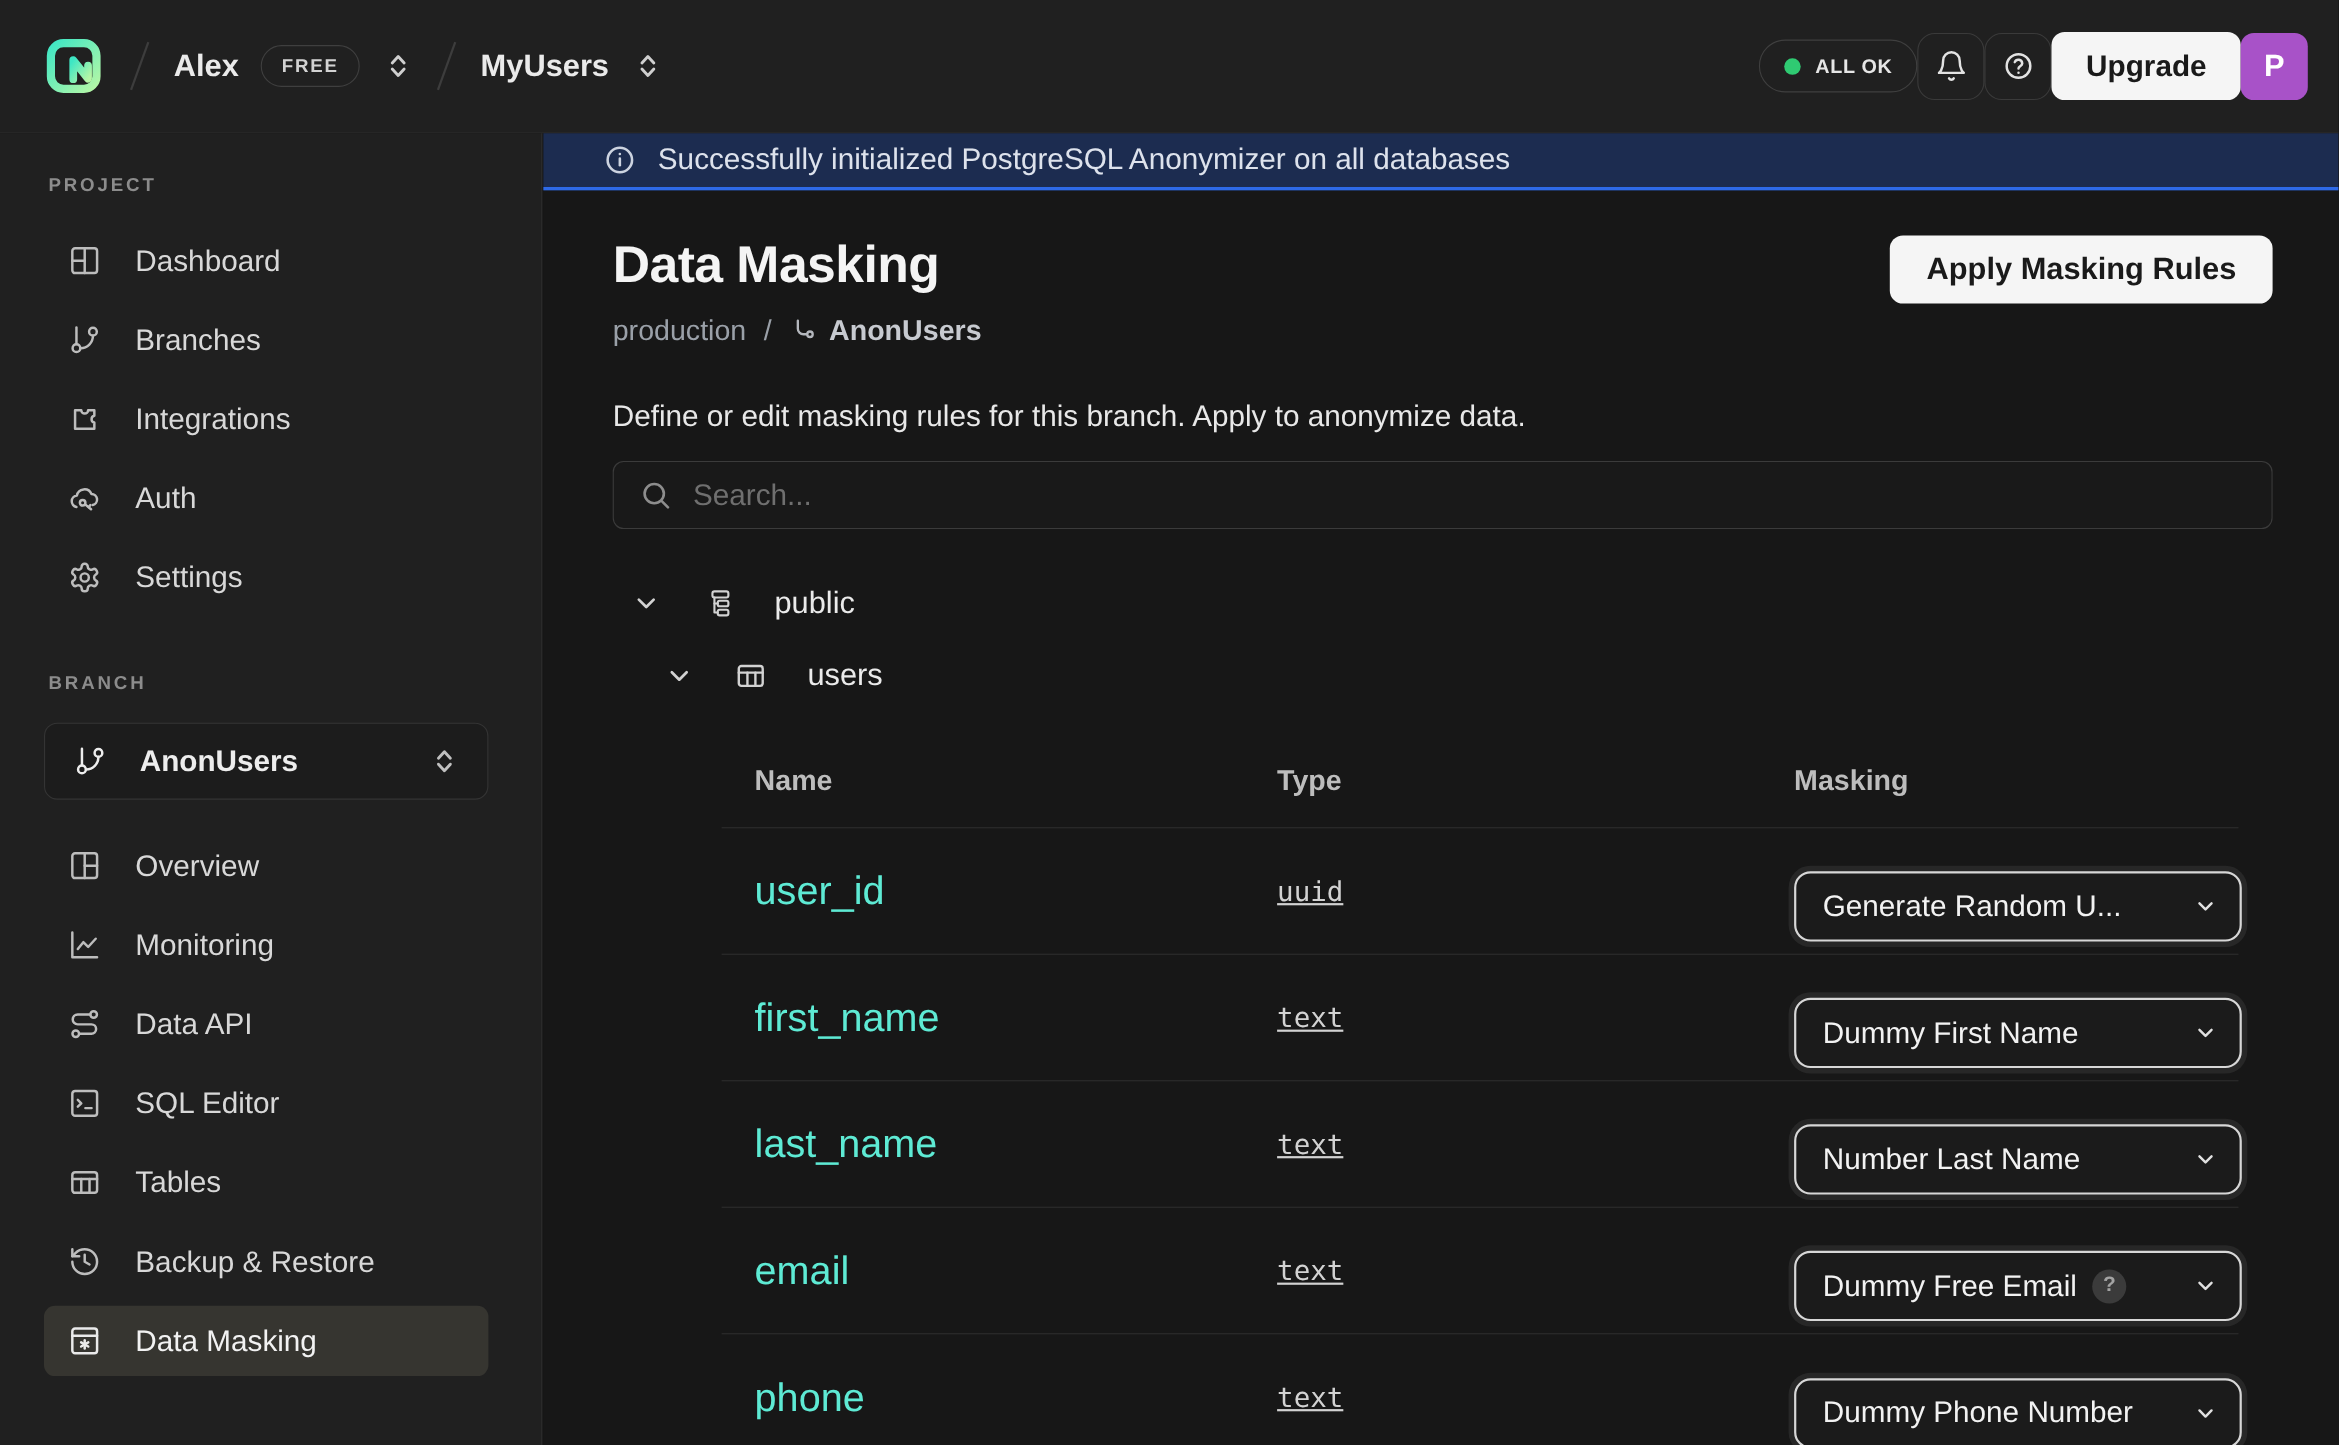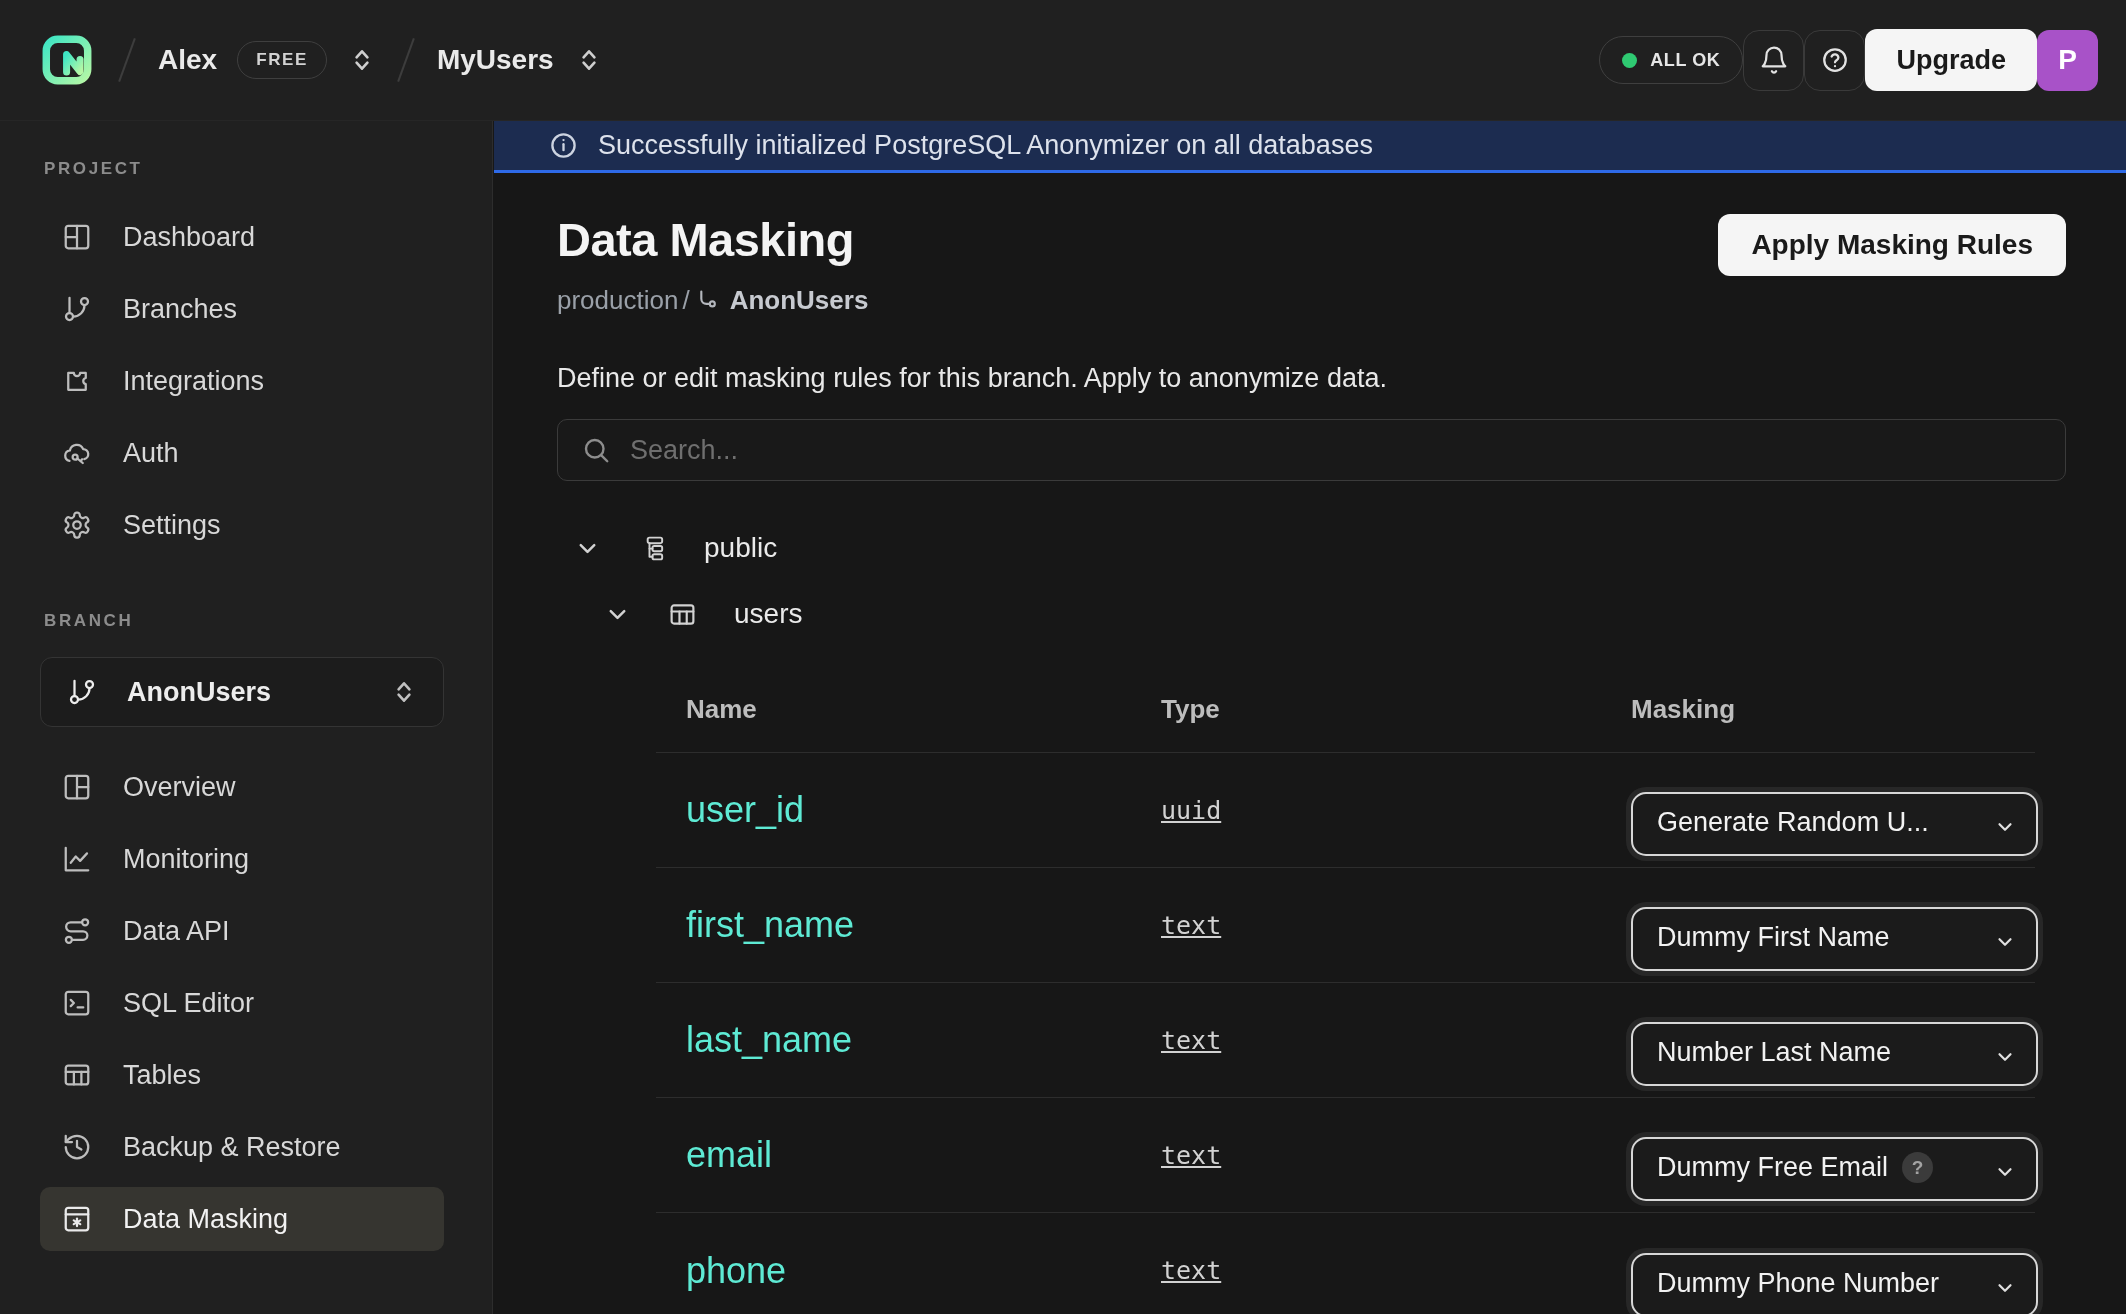--- a/index.html
+++ b/index.html
@@ -73,21 +73,21 @@
   .main { position:absolute; left:494px; top:121px; right:0; bottom:0; background:#171717; }
   .banner {
     height:52px; background:#1c2c50; border-bottom:3px solid #2e6ae8;
     display:flex; align-items:center; gap:19px; padding-left:54px;
     color:#dde2ec; font-size:27px;
   }
   .banner .info-ic { color:#ccd3e0; }
   .content { padding:0 60px 0 63px; }
   .header-row { display:flex; justify-content:space-between; align-items:flex-start; margin-top:39px; }
   .page-title { font-size:47px; font-weight:700; color:#f4f4f4; letter-spacing:-0.5px; }
-  .breadcrumb { margin-top:18px; display:flex; align-items:center; gap:4px; font-size:26px; color:#9aa0a8; }
+  .breadcrumb { margin-top:18px; display:flex; align-items:center; gap:16px; font-size:26px; color:#9aa0a8; }
   .bc-current { display:flex; align-items:center; gap:9px; color:#c7cad0; font-weight:700; }
   .bc-current .bc-ic { color:#b4b7bd; }
   .apply-btn {
     height:62px; padding:0 33px; margin-top:2px; border:none; border-radius:12px; background:#f5f5f5;
     color:#1a1a1a; font-size:28px; font-weight:600; font-family:inherit; cursor:pointer;
   }
   .desc { margin-top:47px; font-size:27px; color:#e8e8e8; }
   .search-wrap {
     margin-top:25px; height:62px; border:1.5px solid #3b3b3b; border-radius:10px;
     display:flex; align-items:center; gap:19px; padding:0 23px; background:#191919;
@@ -108,21 +108,21 @@
   .t-head, .t-row { display:grid; grid-template-columns:505px 470px 1fr; align-items:center; }
   .t-head { height:86px; font-size:26px; font-weight:700; color:#bdbdbd; border-bottom:1px solid #2d2d2d; }
   .t-row { height:115px; border-bottom:1px solid #2d2d2d; }
   .t-row:last-child { border-bottom:none; }
   .cell-name { padding-left:30px; font-size:36px; color:#5eead4; }
   .th-name { padding-left:30px; }
   .cell-type { font-family:"DejaVu Sans Mono", monospace; font-size:25px; color:#d2d2d2;text-decoration:underline; }
   .mask-select {
     width:407px; height:64px; background:#1b1b1b; border:2px solid #d7d7d7; border-radius:15px;
     box-shadow:0 0 0 5px rgba(255,255,255,0.07);
-    display:flex; align-items:flex-end; padding:0 20px 16px 24px;
+    display:flex; align-items:center; padding:0 20px 0 24px;
     font-size:27px; color:#f2f2f2; cursor:pointer; white-space:nowrap;margin-top:28px;
   }
   .ms-chevron { margin-left:auto; color:#e0e0e0; flex:none; }
   .help-badge {
     margin-left:14px; width:31px; height:31px; border-radius:50%; background:#3b3b3b;
     color:#a3a3a3; font-size:19px; font-weight:700; display:grid; place-items:center; flex:none;
   }
 </style>
 </head>
 <body>

